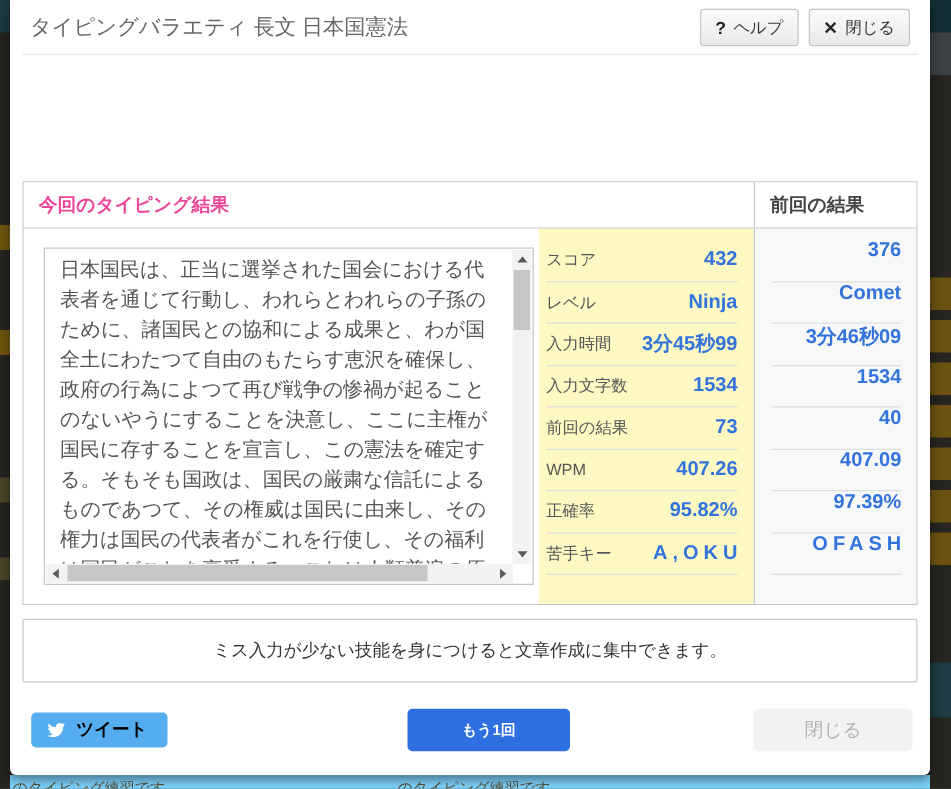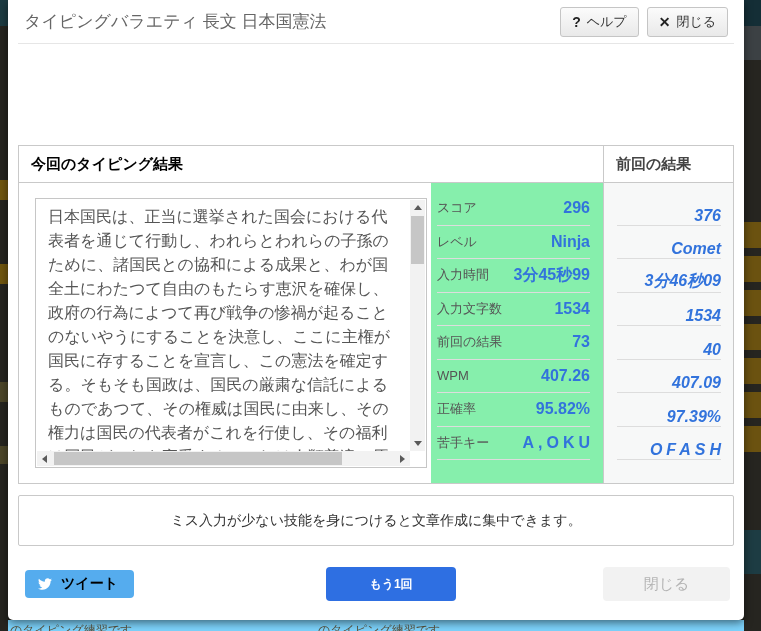--- a/index.html
+++ b/index.html
@@ -25,21 +25,21 @@
   .hdr-btns { display:flex; gap:8px; }
   .hdr-btn { display:flex; align-items:center; gap:6px; font-size:13px; color:#333;
              background:linear-gradient(#fbfbfb,#e9e9e9); border:1px solid #c5c5c5; border-radius:3px;
              padding:5px 11px; cursor:pointer; }
   .hdr-btn .ico { font-weight:bold; font-size:14px; color:#222; }
 
   
   .rtable { margin:101px 10px 0 10px; border:1px solid #c9c9c9; }
   .rt-header { display:flex; height:37px; border-bottom:1px solid #c9c9c9; background:#fff; }
   .rt-header .cur { flex:1; display:flex; align-items:center; padding-left:12px;
-                    color:#000000; font-weight:bold; font-size:15px; }
+                    color:#ec4899; font-weight:bold; font-size:15px; }
   .rt-header .prev { width:130px; border-left:1px solid #c9c9c9; display:flex; align-items:center;
                      padding-left:12px; color:#444; font-weight:bold; font-size:15px; }
   .rt-body { display:flex; height:300px; }
 
   .cell-text { width:412px; background:#fff; }
   .textbox { position:relative; margin:15px 0 0 16px; width:392px; height:270px;
              border:1px solid #c6c6c6; background:#fff; overflow:hidden; }
   .textcontent { width:372px; height:254px; overflow:hidden; padding:6px 8px 0 12px;
                  font-size:16px; line-height:24px; color:#555; word-break:break-all; }
 
@@ -49,28 +49,28 @@
             display:flex; align-items:center; justify-content:center; }
   .vs-up { top:0; } .vs-down { bottom:0; }
   .hs-left { left:0; } .hs-right { right:0; }
   .tri-up    { width:0; height:0; border-left:4px solid transparent; border-right:4px solid transparent; border-bottom:5px solid #5a5a5a; }
   .tri-down  { width:0; height:0; border-left:4px solid transparent; border-right:4px solid transparent; border-top:5px solid #5a5a5a; }
   .tri-left  { width:0; height:0; border-top:4px solid transparent; border-bottom:4px solid transparent; border-right:5px solid #5a5a5a; }
   .tri-right { width:0; height:0; border-top:4px solid transparent; border-bottom:4px solid transparent; border-left:5px solid #5a5a5a; }
   .vthumb { position:absolute; left:1px; top:16px; width:13px; height:48px; background:#c6c6c6; }
   .hthumb { position:absolute; top:1px; left:17px; width:288px; height:13px; background:#c6c6c6; }
 
-  .cell-stats { flex:1; background:#86efac; padding:9px 13px 0 6px; }
+  .cell-stats { flex:1; background:#fef9c3; padding:9px 13px 0 6px; }
   .cell-prev  { width:130px; background:#f7f8f8; border-left:1px solid #c9c9c9; padding:9px 12px 0 13px; }
   .srow { height:33.5px; display:flex; align-items:center; justify-content:space-between;
           border-bottom:1px solid #ddd; }
   .slabel { font-size:13px; color:#555; }
   .sval   { font-size:16px; font-weight:bold; color:#3273dc; }
-  .prow { height:33.5px; display:flex; align-items:flex-end; justify-content:flex-end;
-          border-bottom:1px solid #ddd;font-style:italic; }
+  .prow { height:33.5px; display:flex; align-items:flex-start; justify-content:flex-end;
+          border-bottom:1px solid #ddd; }
   .pval { font-size:16px; font-weight:bold; color:#3273dc; }
   .spaced { letter-spacing:4px; margin-right:-4px; }
 
   
   .advice-box { margin:11px 10px 0 10px; height:51px; border:1px solid #c9c9c9; border-radius:2px;
                 display:flex; align-items:center; justify-content:center;
                 font-size:14px; color:#333; }
 
   
   .footer { position:relative; margin:21px 10px 0 10px; height:34px; }
@@ -159,21 +159,21 @@
               <div class="sb-btn hs-right">
                   <div class="tri-right"></div>
                 </div>
             </div>
           </div>
         </div>
 
         <div class="cell-stats">
           <div class="srow">
             <span class="slabel">スコア</span>
-            <span class="sval">296</span>
+            <span class="sval">432</span>
           </div>
           <div class="srow">
             <span class="slabel">レベル</span>
             <span class="sval">Ninja</span>
           </div>
           <div class="srow">
             <span class="slabel">入力時間</span>
             <span class="sval">3分45秒99</span>
           </div>
           <div class="srow">

